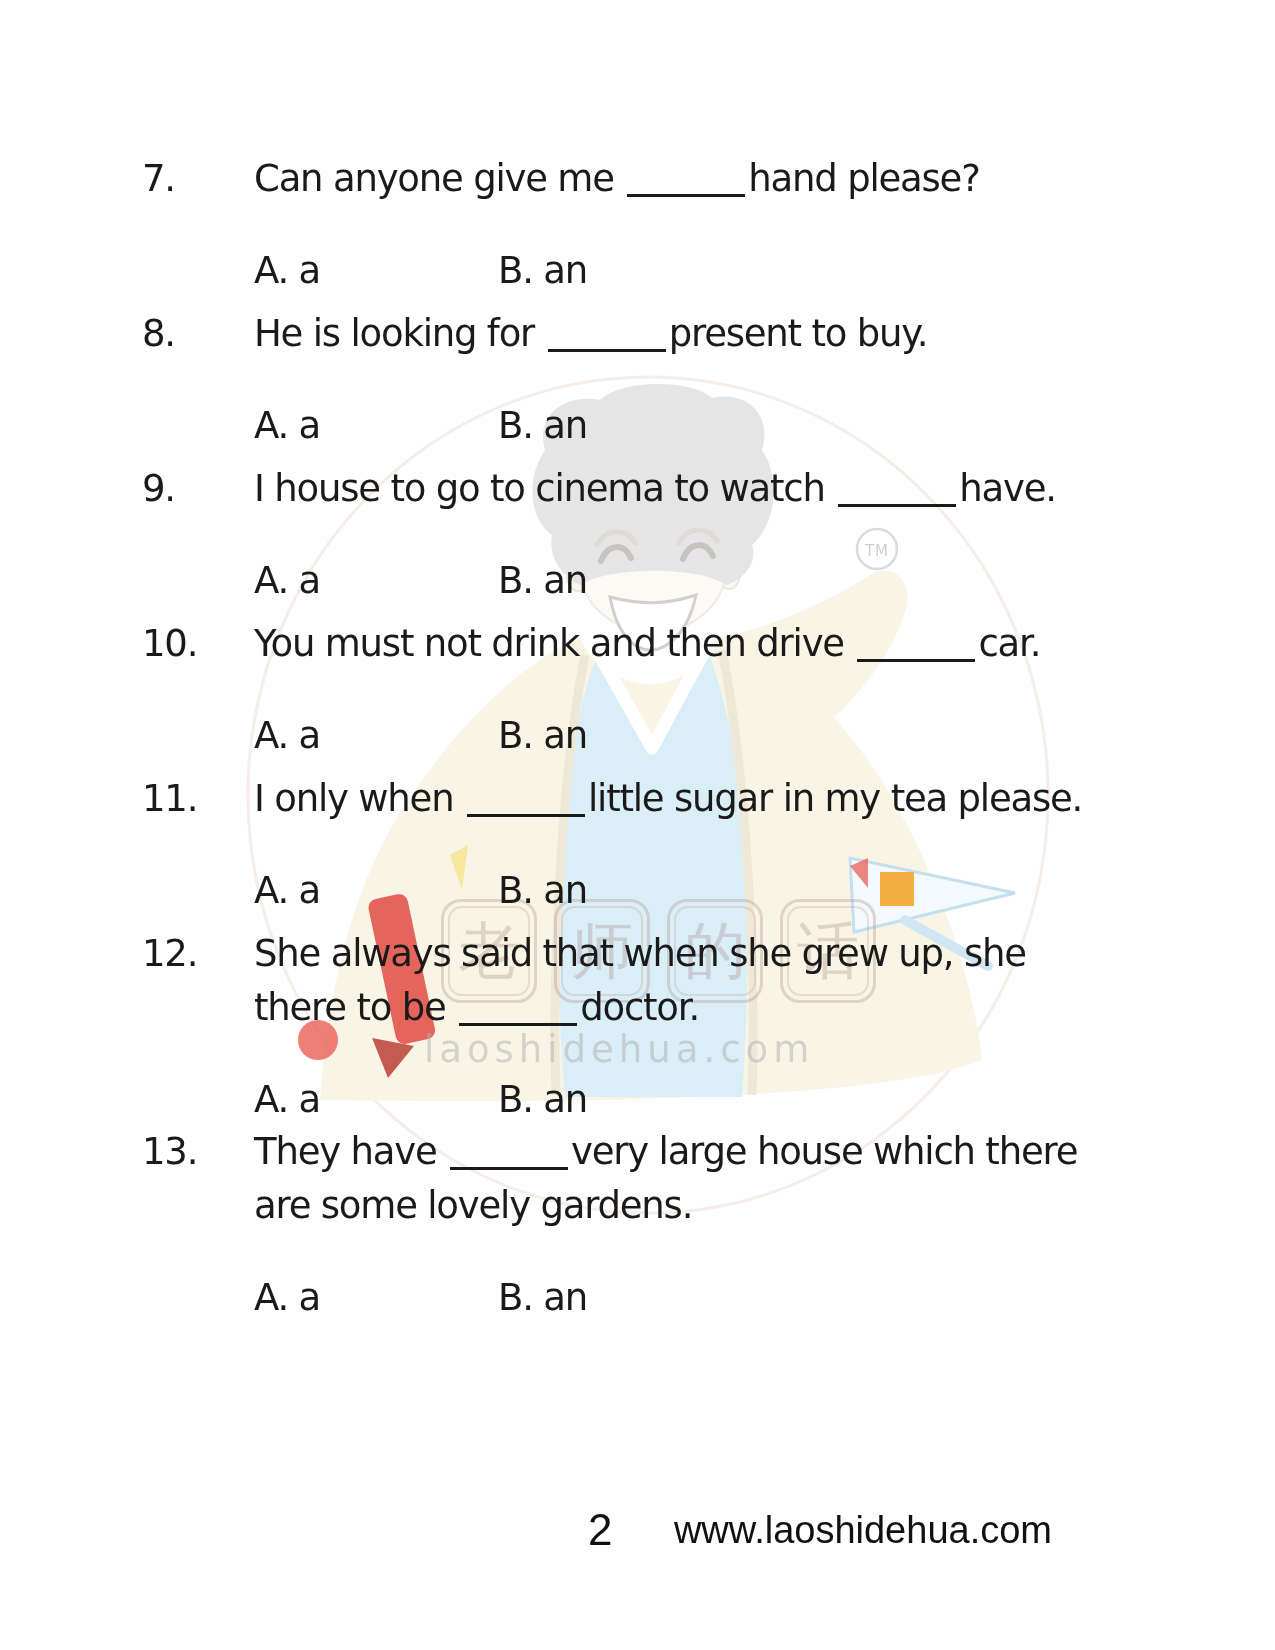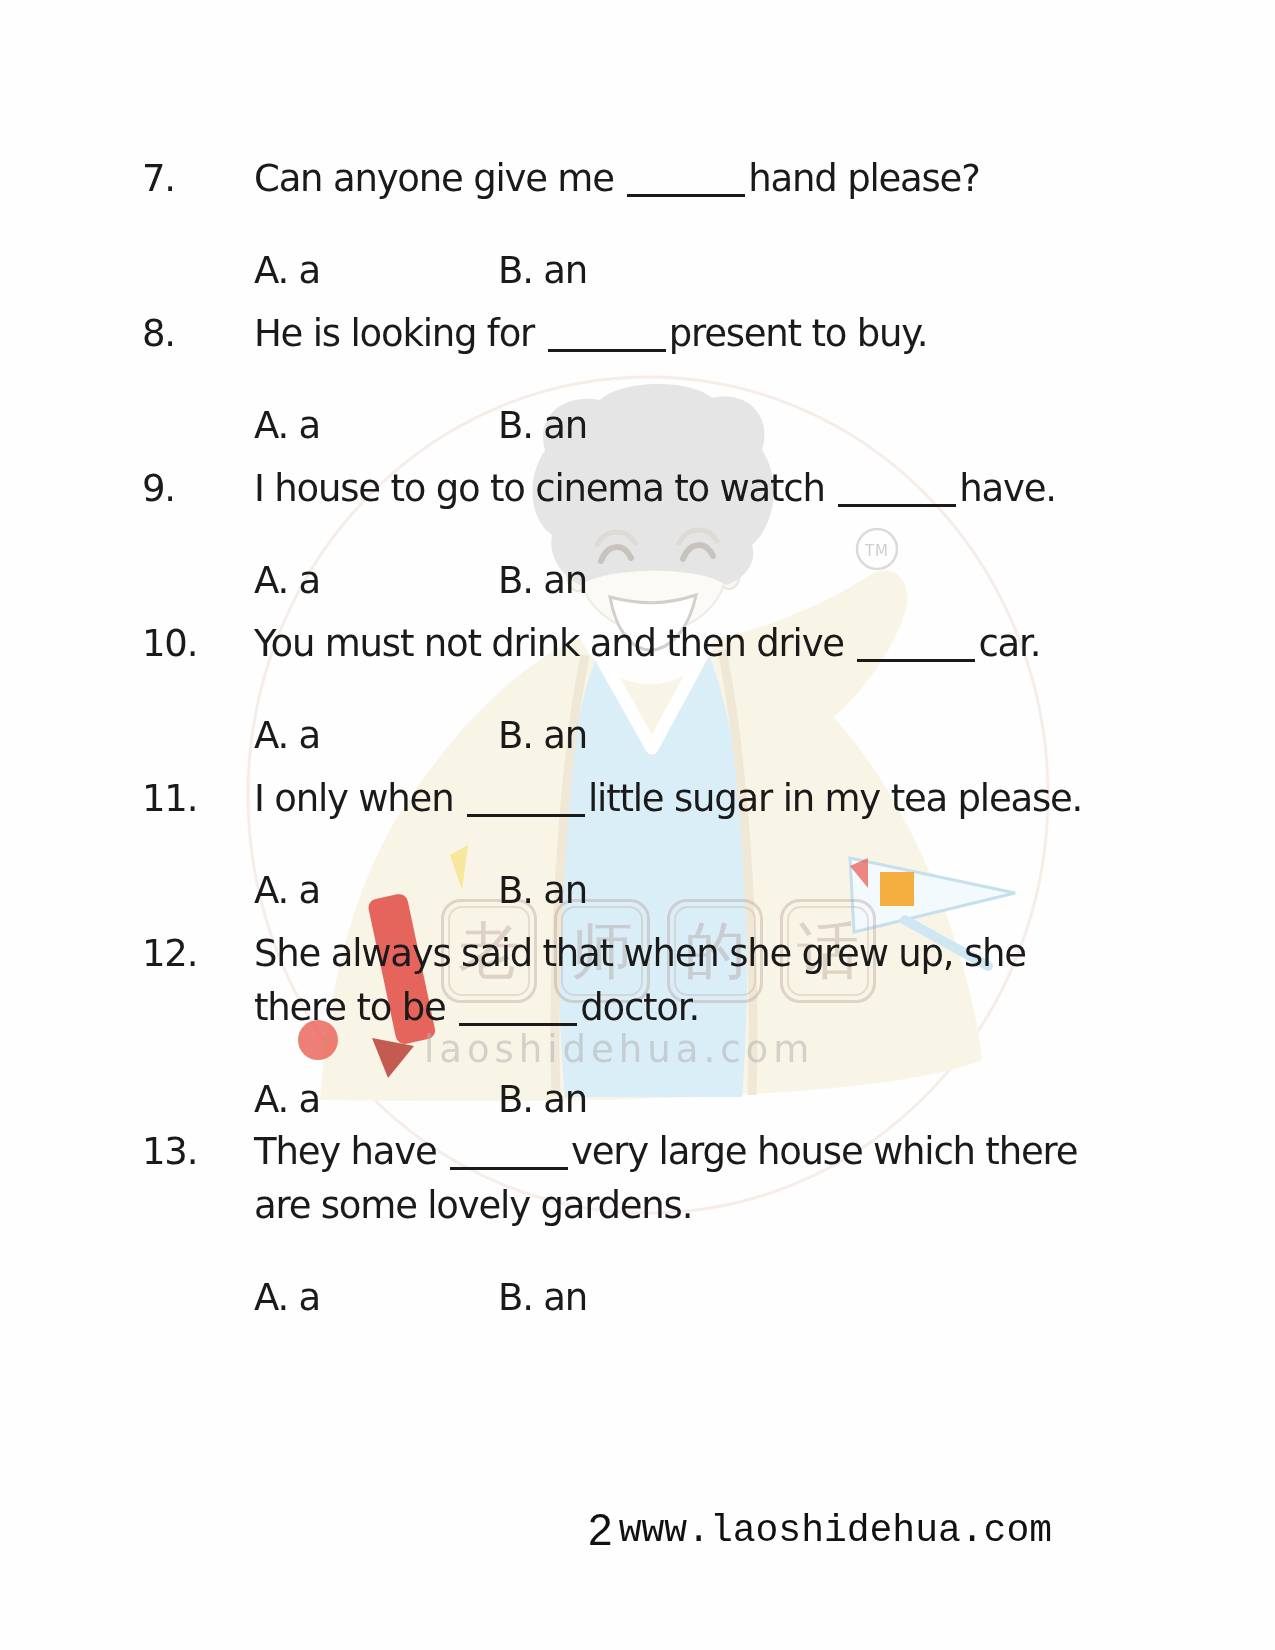--- a/index.html
+++ b/index.html
@@ -35,21 +35,21 @@
     display:inline-block;width:118px;height:30px;box-sizing:border-box;
     border-bottom:3px solid #1a1a1a;position:relative;top:6px;margin:0 3px;
   }
   .q-options{position:relative;height:54px;font-size:37px;letter-spacing:-1.2px;line-height:54px;}
   .opt{position:absolute;top:0;white-space:pre;margin-top:38px;}
   .opt-0{left:0;}
   .opt-1{left:244px;}
   
   .footer{position:absolute;left:0;top:1505px;width:1275px;height:50px;font-family:"Liberation Sans",sans-serif;}
   .page-num{position:absolute;left:588px;top:0;font-size:44px;color:#111;}
-  .footer-site{position:absolute;right:223px;top:4px;font-size:38px;color:#111;font-family:Liberation Mono, monospace;}
+  .footer-site{position:absolute;right:223px;top:4px;font-size:38px;color:#111;}
 </style>
 </head>
 <body>
 
 <div class="page">
 
   <svg class="wm-svg" width="1275" height="1650" viewBox="0 0 1275 1650" aria-hidden="true">
 
     <ellipse cx="648" cy="795" rx="400" ry="418" fill="none" stroke="#f6ede9" stroke-width="3"></ellipse>
 

